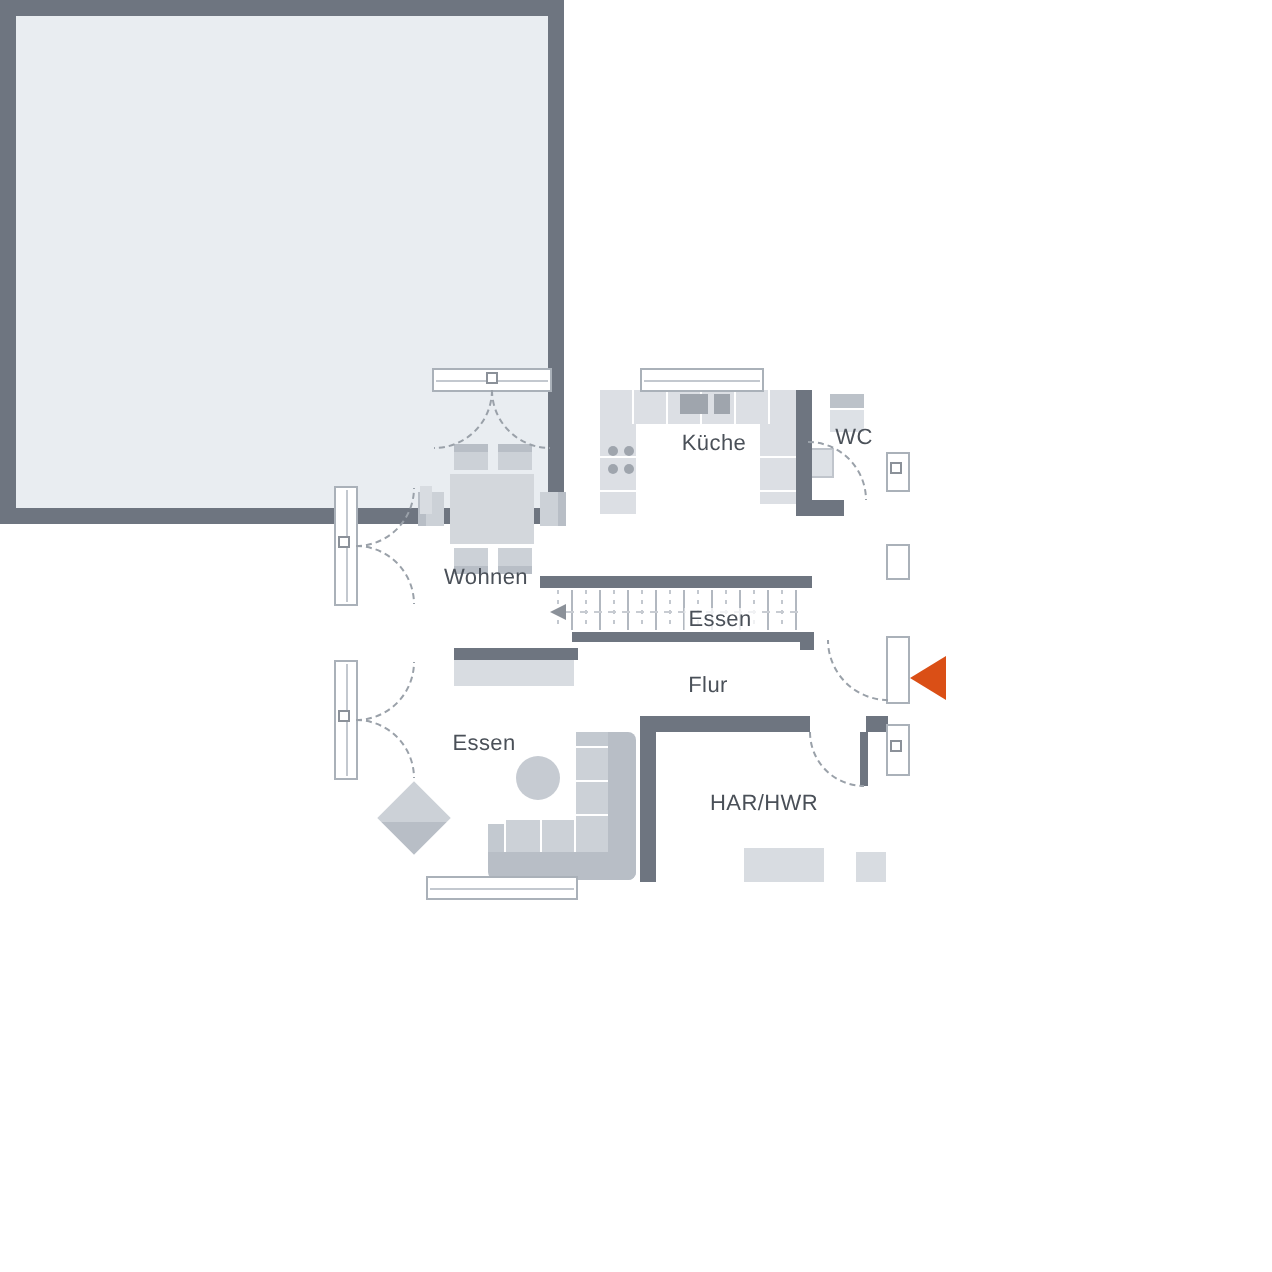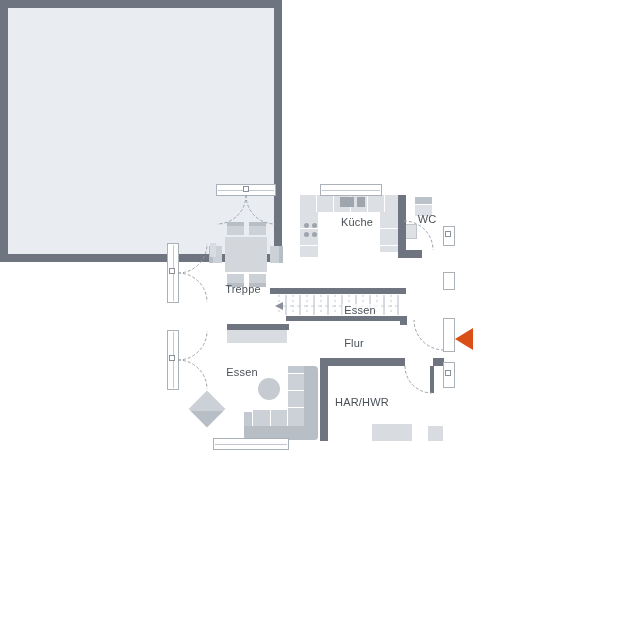--- a/index.html
+++ b/index.html
@@ -162,23 +162,23 @@
       <path d="M178,273 A29,29 0 0 0 207,244"></path>
       <path d="M178,273 A29,29 0 0 1 207,302"></path>
       <path d="M178,360 A29,29 0 0 0 207,331"></path>
       <path d="M178,360 A29,29 0 0 1 207,389"></path>
       <path d="M404,221 A29,29 0 0 1 433,250"></path>
       <path d="M444,350 A30,30 0 0 1 414,320"></path>
       <path d="M405,366 A27,27 0 0 0 432,393"></path>
     </g>
   </svg>
 
-  <div class="lbl" style="left:243px;top:289px;">Treppe</div>
+  <div class="lbl" style="left:243px;top:289px;">Wohnen</div>
   <div class="lbl" style="left:357px;top:222px;">Küche</div>
   <div class="lbl" style="left:427px;top:219px;">WC</div>
   <div class="lbl onstairs" style="left:360px;top:310px;">Essen</div>
   <div class="lbl" style="left:354px;top:343px;">Flur</div>
   <div class="lbl" style="left:242px;top:372px;">Essen</div>
-  <div class="lbl" style="left:362px;top:402px;">HAR/HWR</div>
+  <div class="lbl" style="left:382px;top:402px;">HAR/HWR</div>
 
   <div id="entrance-arrow"></div>
 
 </div>
 
 </body></html>

